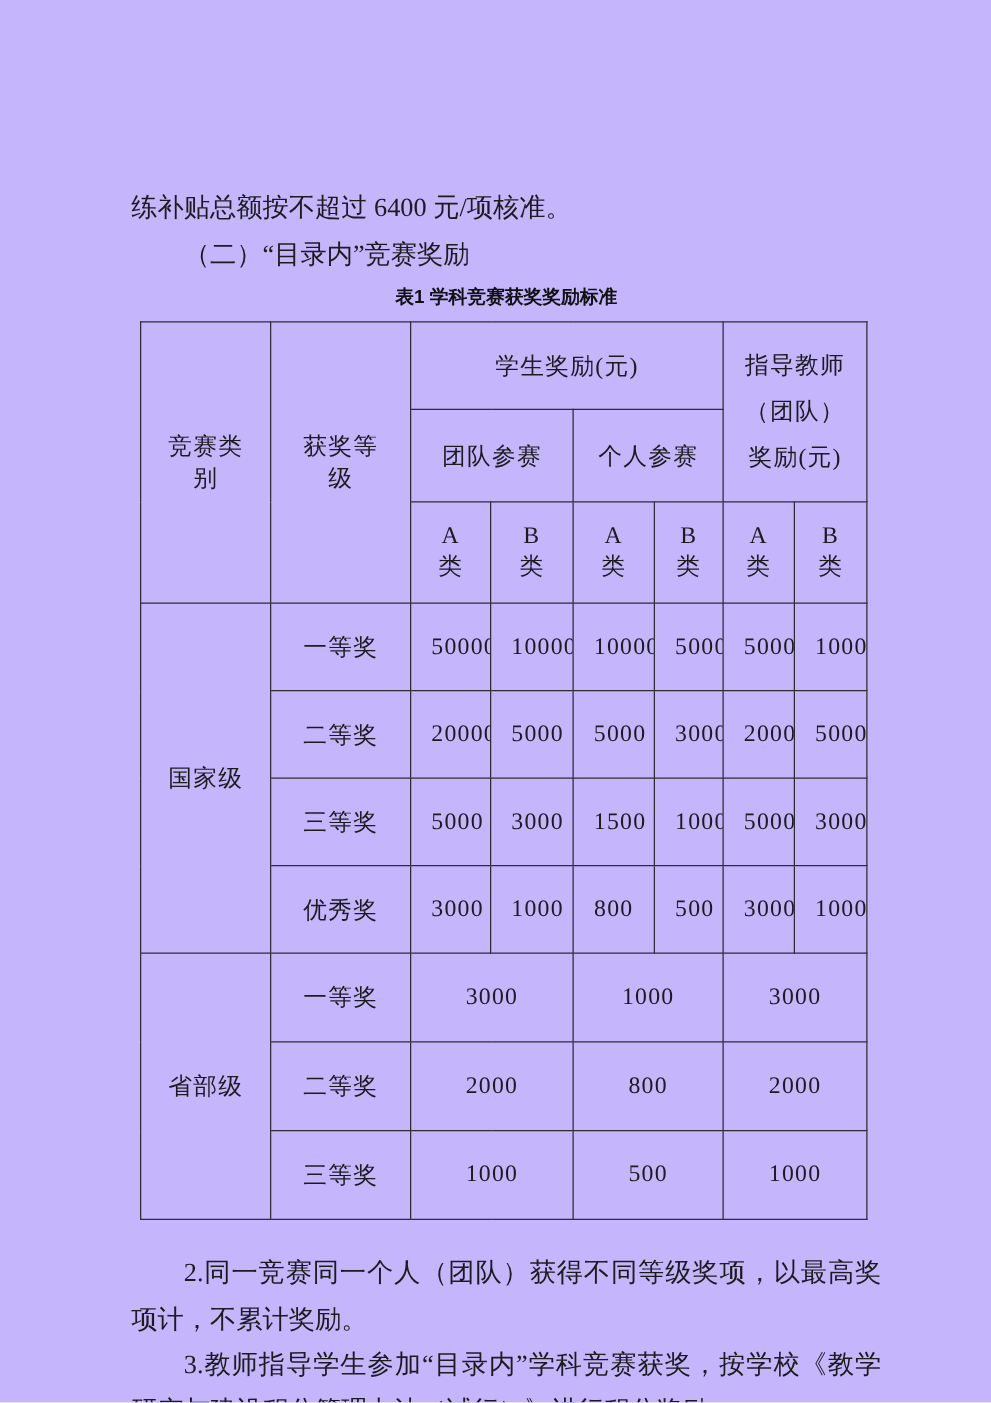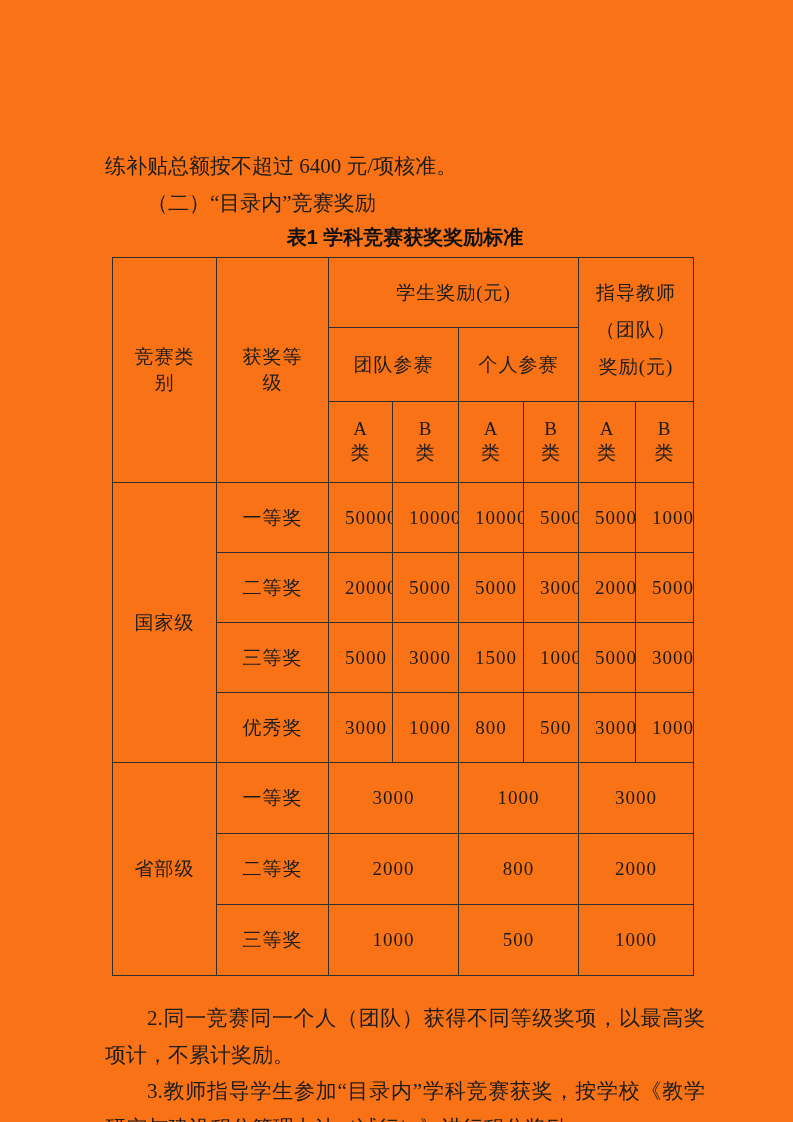--- a/index.html
+++ b/index.html
@@ -1,20 +1,20 @@
 <!DOCTYPE html>
 <html><head>
 <meta charset="utf-8">
 <style>
   html, body { margin: 0; padding: 0; background: #ffffff; }
   .page {
     position: relative;
     width: 793px;
     height: 1122px;
-    background: #f97316;
+    background: #c4b5fd;
     color: #1c1c1c;
     font-family: "Liberation Serif", "DejaVu Serif", serif;
     overflow: hidden;
   }
   .content {
     position: absolute;
     left: 105px;
     top: 148px;
     width: 600px;
   }
@@ -24,21 +24,21 @@
     line-height: 36.5px;
     text-align: justify;
     text-justify: inter-ideograph;
   }
   .indent { text-indent: 2em; }
   .table-title {
     margin: 7px 0 10px 0;
     text-align: center;
     font-family: "Liberation Sans", "DejaVu Sans", sans-serif;
     font-weight: bold;
-    font-size: 20px;
+    font-size: 15px;
     line-height: 19px;
     color: #111;
   }
   table.award {
     border-collapse: collapse;
     table-layout: fixed;
     width: 581px;
     margin-left: 7px;
   }
   table.award td {

